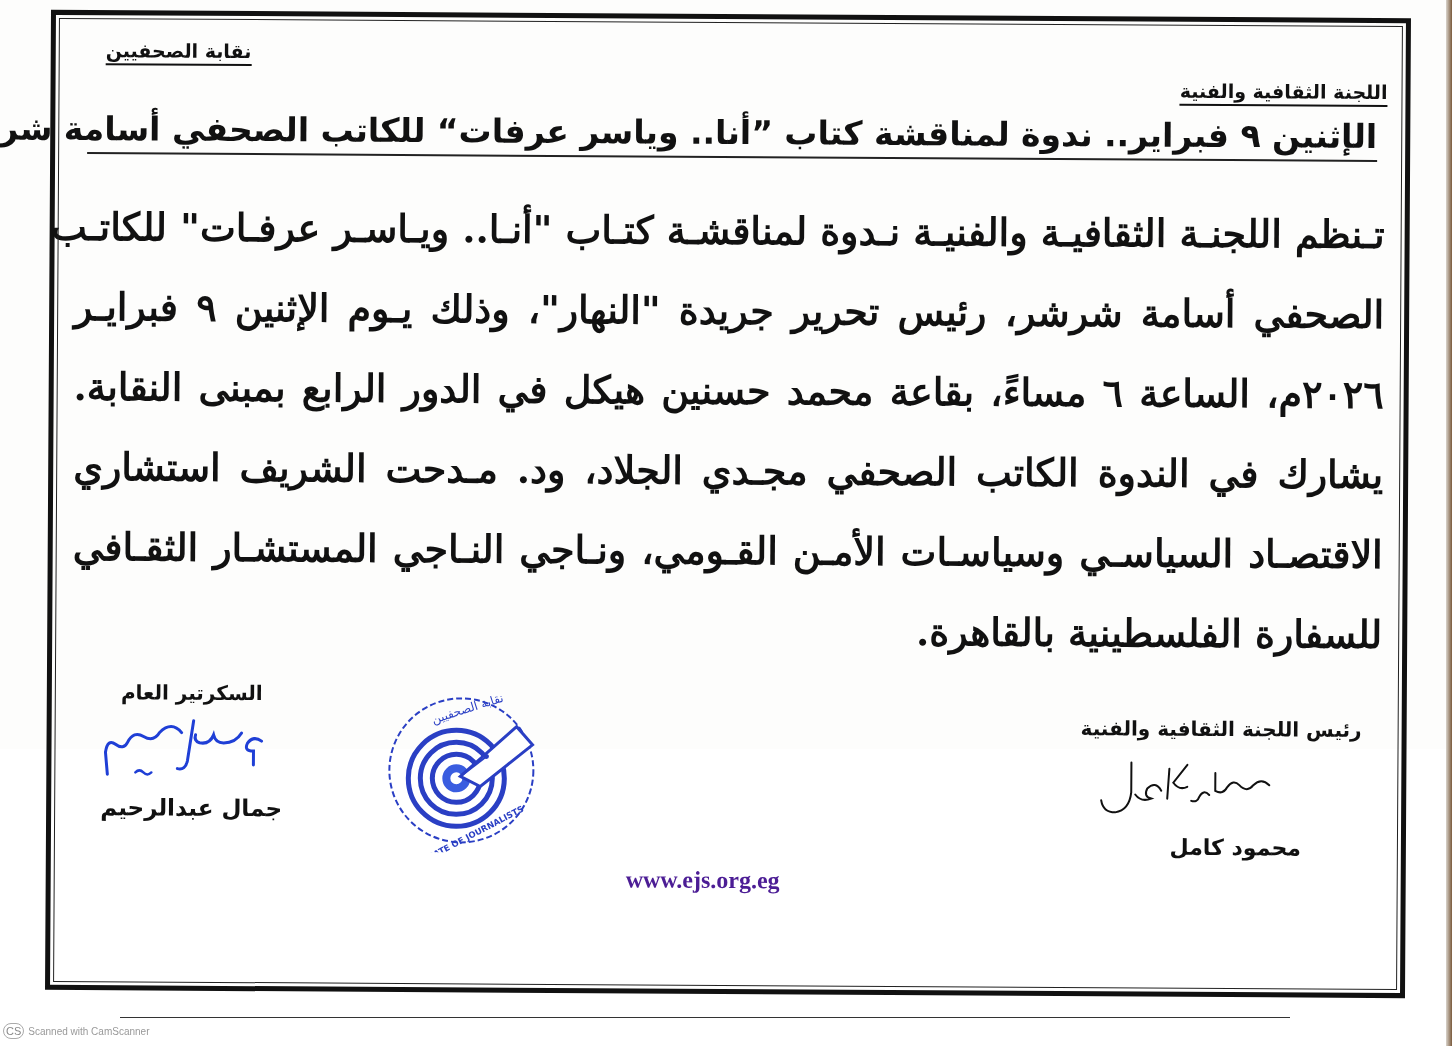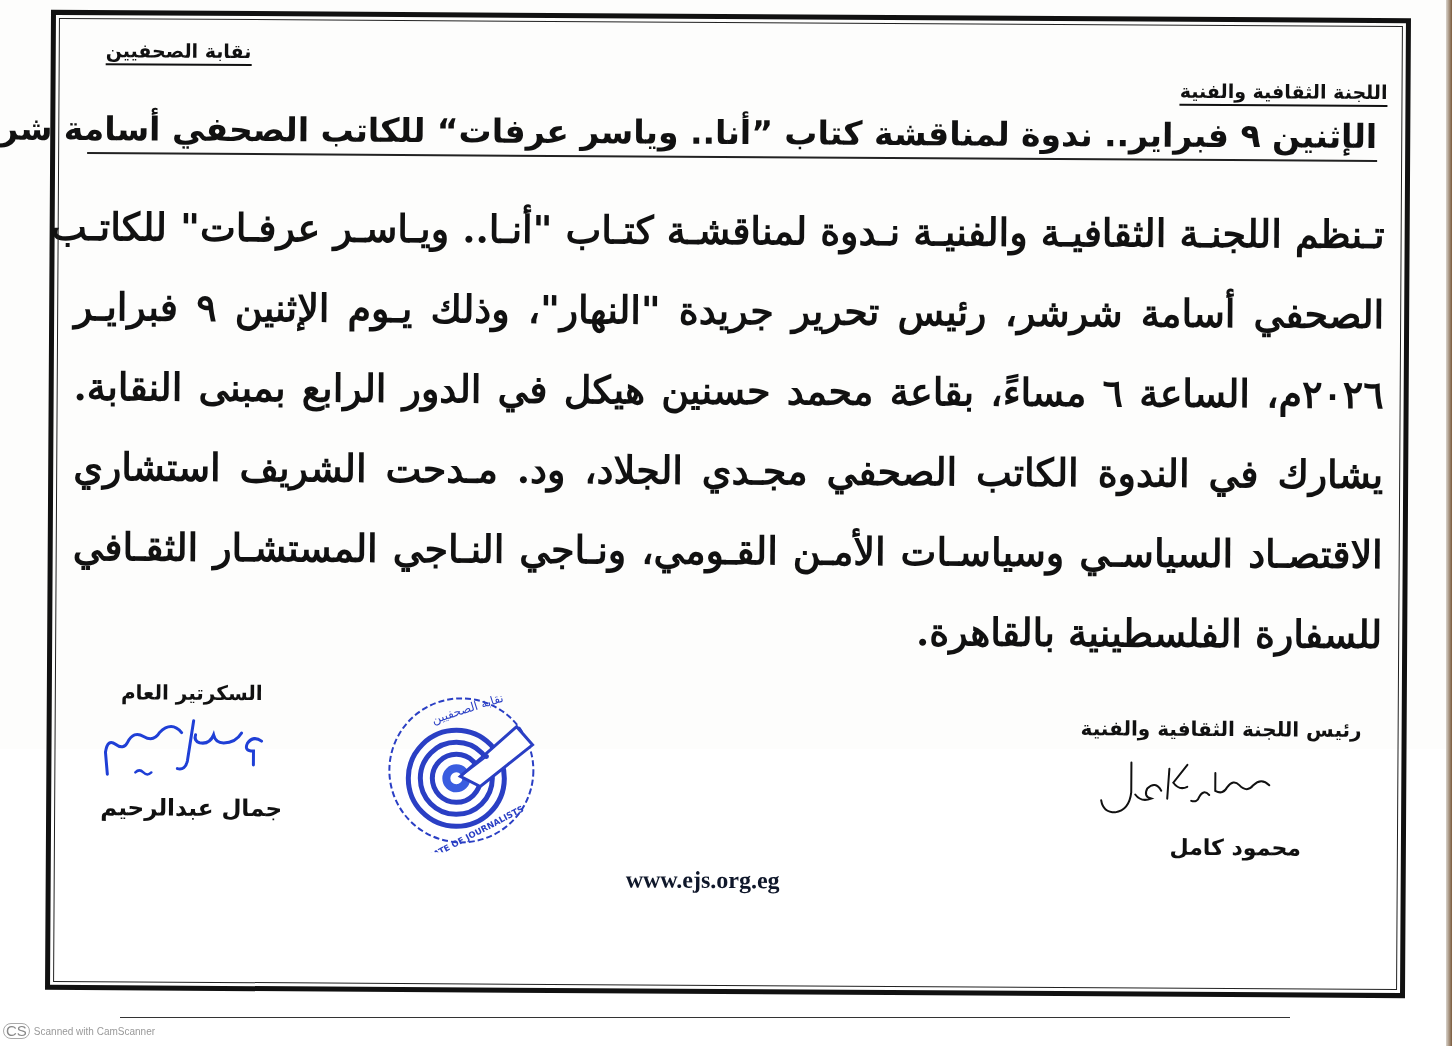--- a/index.html
+++ b/index.html
@@ -147,21 +147,21 @@
       position: absolute;
       left: 325px; top: 665px;
       width: 170px; height: 170px;
     }
     .url {
       position: absolute;
       left: 575px; top: 848px;
       font-family: "Liberation Serif", serif;
       font-weight: bold;
       font-size: 24px;
-      color: #0f172a;
+      color: #4c1d95;
     }
 
     .scanner-line {
       position: absolute;
       left: 120px; top: 1017px;
       width: 1170px; height: 1px;
       background: #333;
     }
     .scanner-badge {
       position: absolute;
@@ -169,21 +169,21 @@
       display: flex;
       align-items: center;
       gap: 4px;
       color: #999;
       font-family: "Liberation Sans", sans-serif;
       font-size: 10px;
     }
     .cs-logo {
       border: 1px solid #aaa;
       border-radius: 8px;
-      font-size: 15px;
+      font-size: 11px;
       padding: 0 2px;
       color: #888;
       line-height: 14px;
     }
   </style>
 </head>
 <body>
 
 <div class="page">
   <div class="right-edge"></div>

